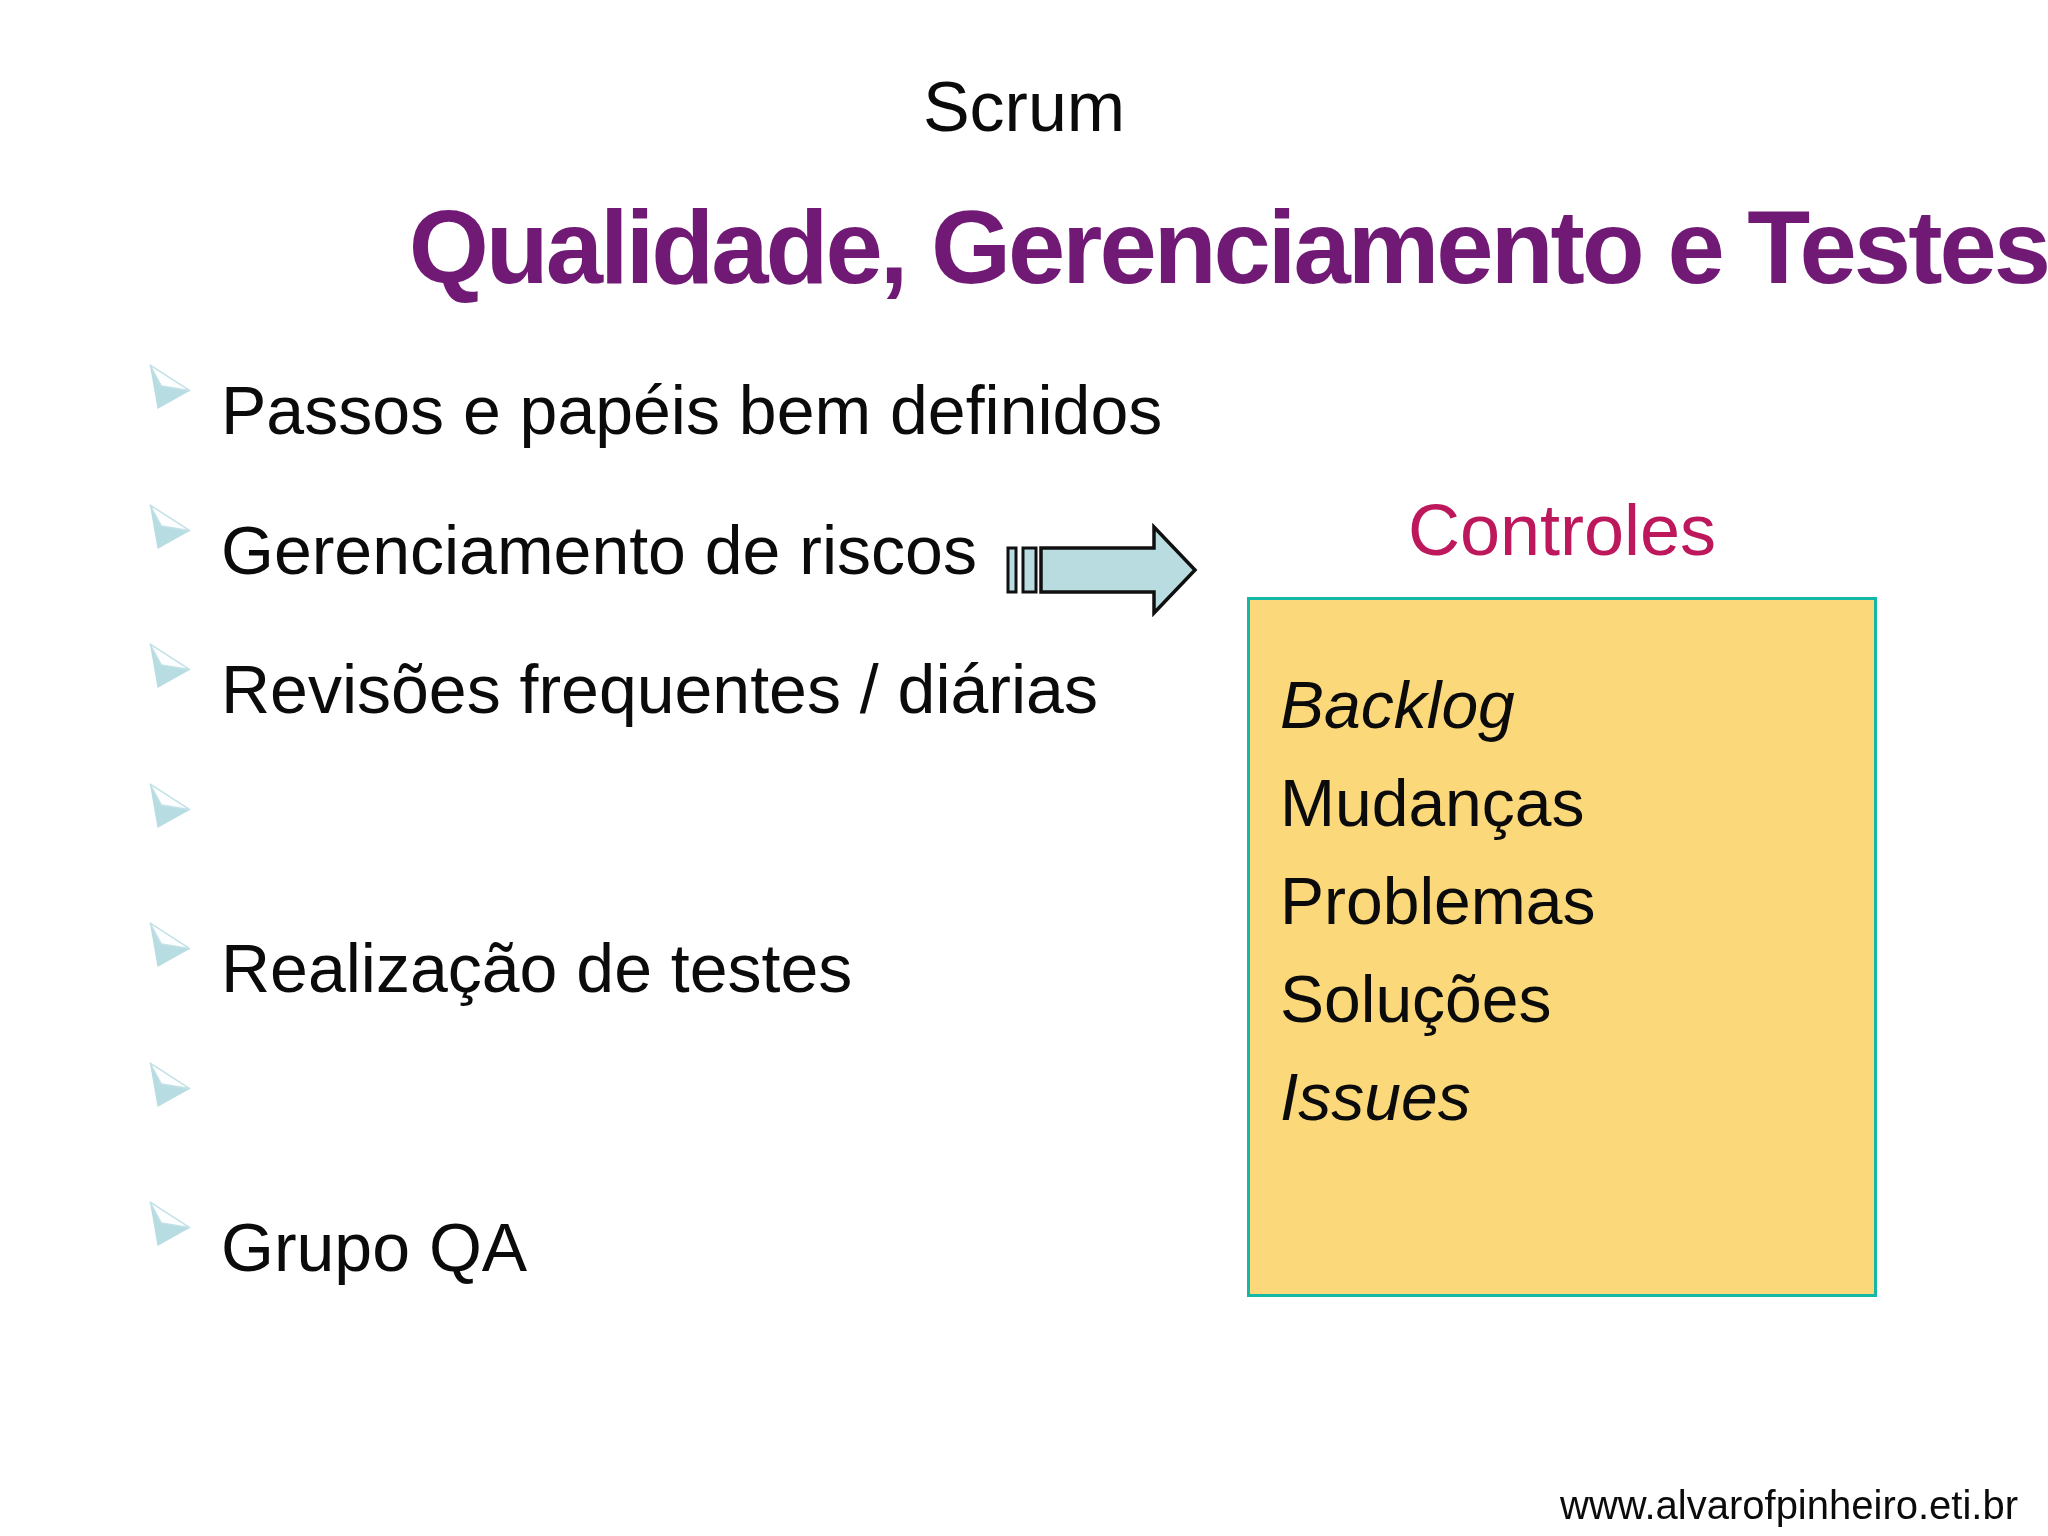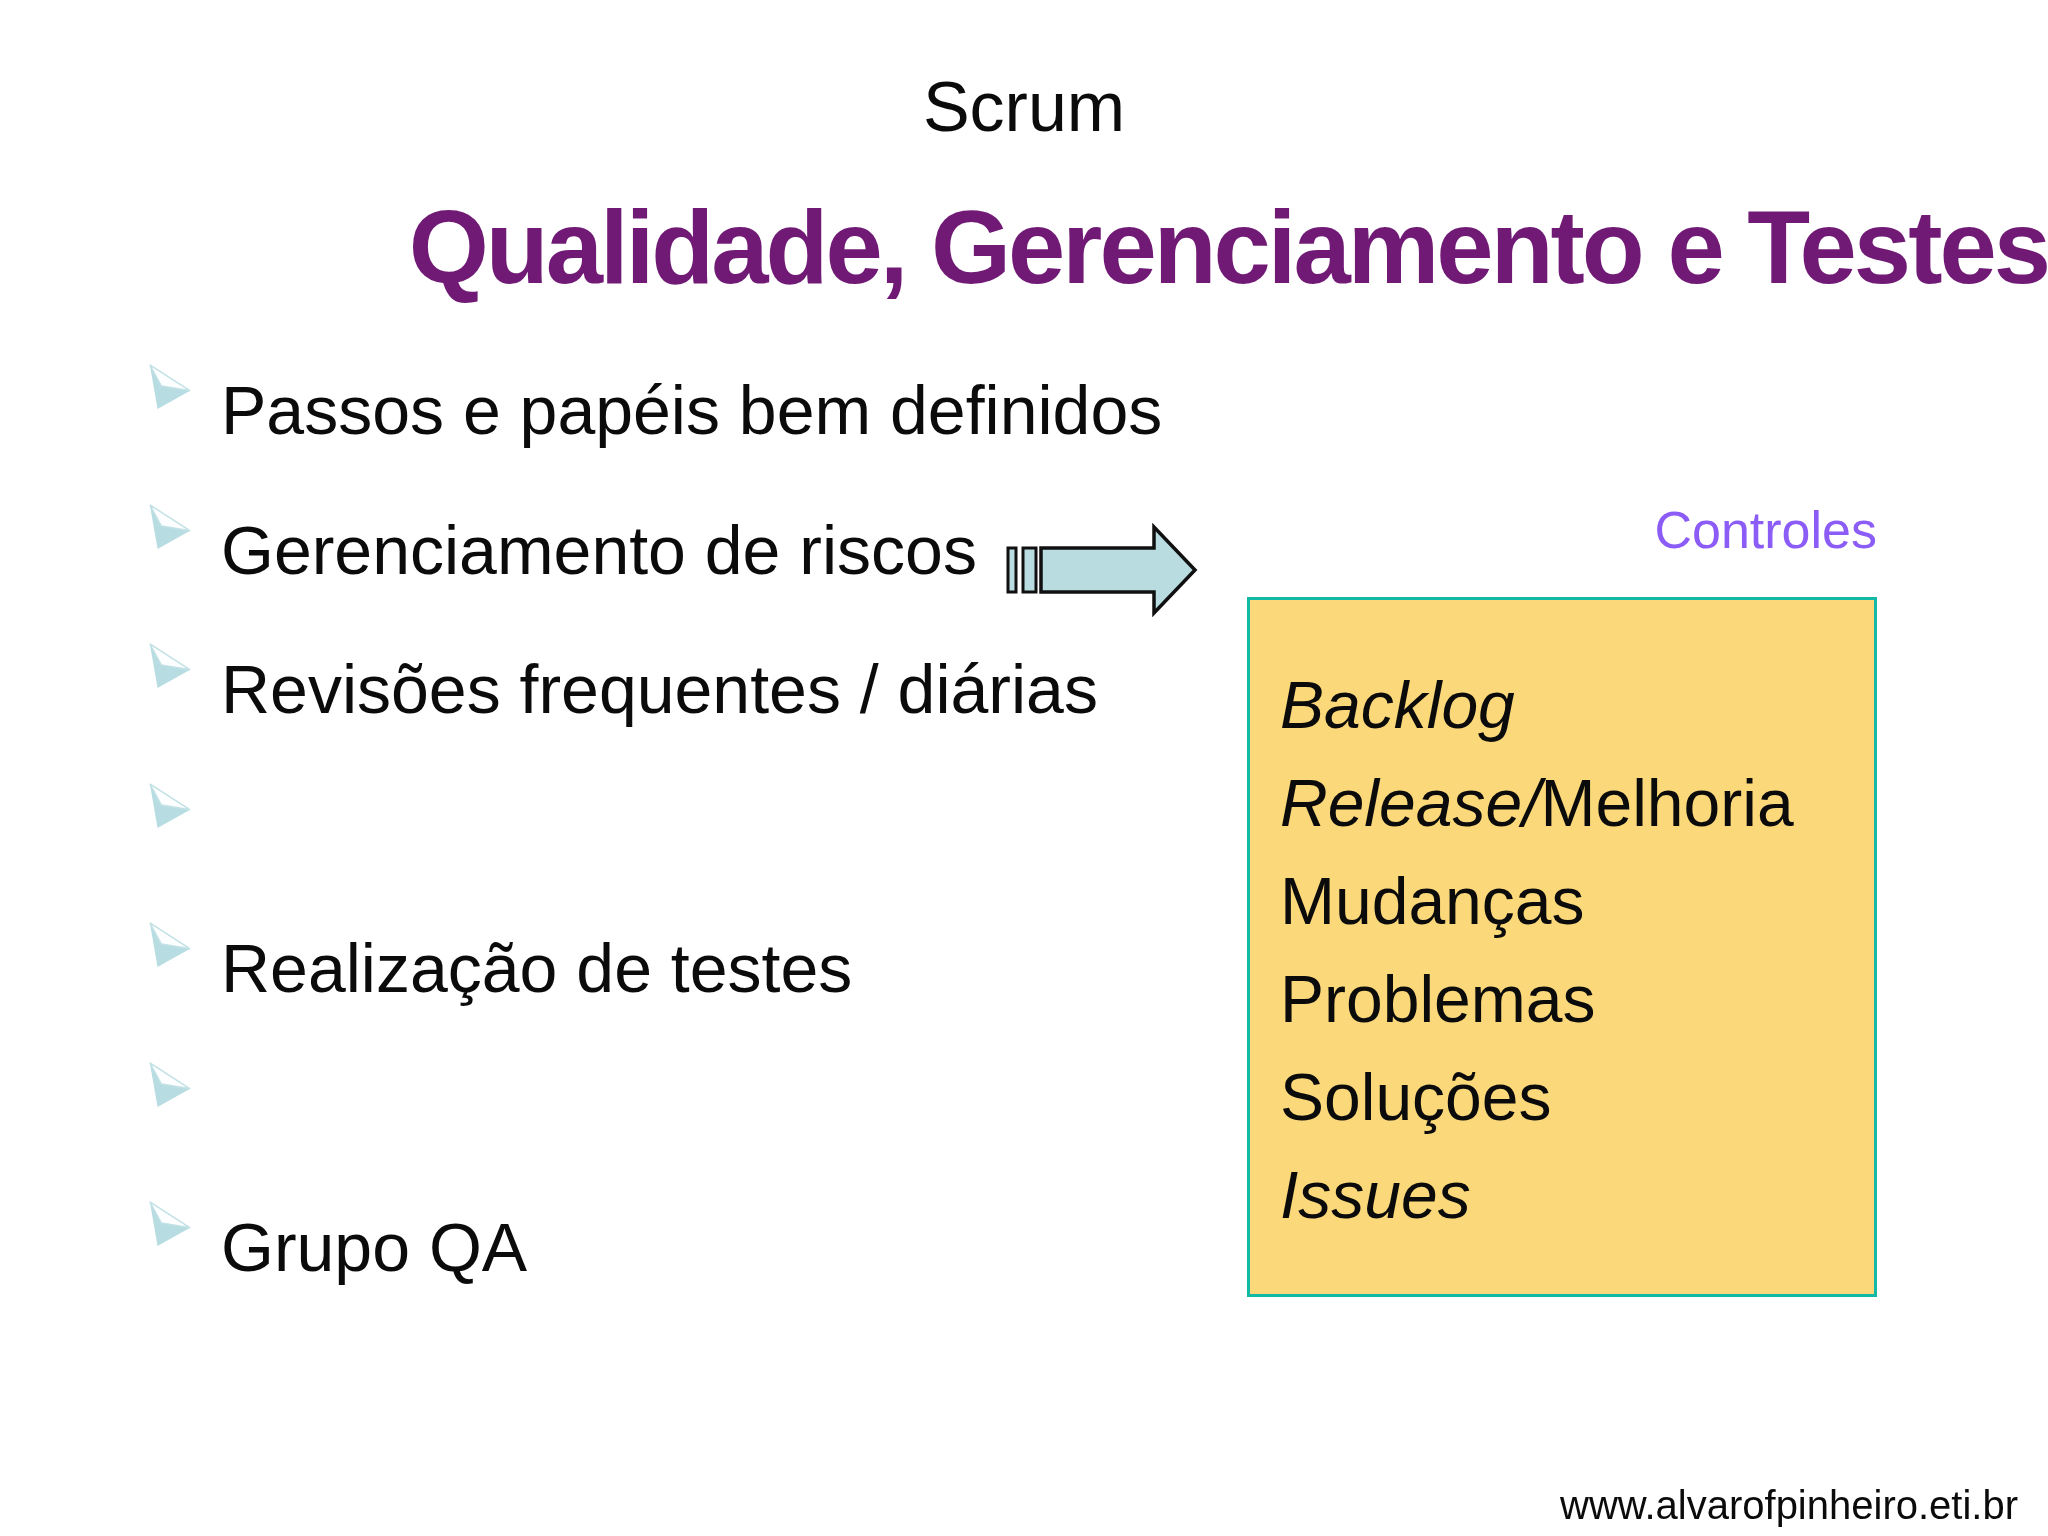--- a/index.html
+++ b/index.html
@@ -41,23 +41,23 @@
   }
   .bullet-text{
     font-size:68px;line-height:100px;
     color:#0b0b0b;
   }
   .striped-arrow{
     position:absolute;left:1004px;top:523px;width:194px;height:94px;
   }
   .controls-heading{
     position:absolute;left:1247px;top:484px;width:630px;
-    text-align:right;
-    font-size:52px;line-height:92px;
-    color:#8b5cf6;
+    text-align:center;
+    font-size:72px;line-height:92px;
+    color:#be185d;
     white-space:nowrap;
   }
   .control-box{
     position:absolute;left:1247px;top:597px;
     width:630px;height:700px;
     box-sizing:border-box;
     background:#fbd97a;
     border:3px solid #14b8a6;
     overflow:visible;
   }
@@ -138,21 +138,20 @@
     <rect x="4" y="25" width="8" height="44" fill="#b8dce0" stroke="#101010" stroke-width="3"></rect>
     <rect x="19" y="25" width="13" height="44" fill="#b8dce0" stroke="#101010" stroke-width="3"></rect>
     <path d="M37 25 H150 V4 L191 47 L150 90 V69 H37 Z" fill="#b8dce0" stroke="#101010" stroke-width="3.5" stroke-linejoin="miter"></path>
   </svg>
 
   <div class="controls-heading">Controles</div>
 
   <div class="control-box">
     <div class="control-lines">
       <div class="control-line it">Backlog</div>
-      <div class="control-line"><span class="it">Release/</span><span>Melhoria</span></div>
       <div class="control-line">Mudanças</div>
       <div class="control-line">Problemas</div>
       <div class="control-line">Soluções</div>
       <div class="control-line it">Issues</div>
     </div>
   </div>
 
   <div class="footer-url">www.alvarofpinheiro.eti.br</div>
 
 </div>

